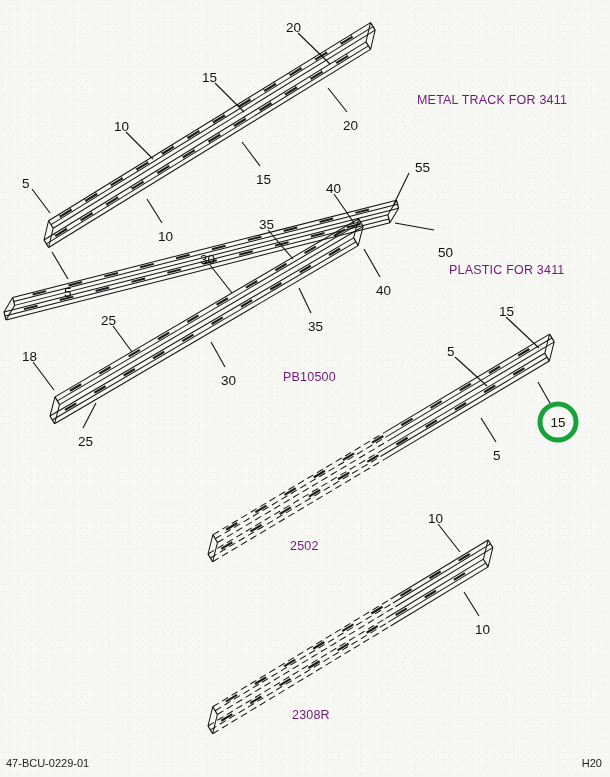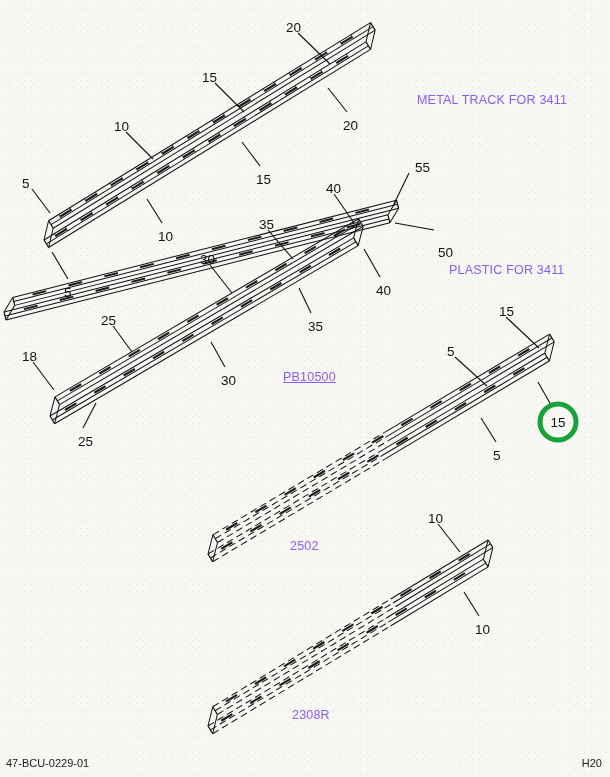--- a/index.html
+++ b/index.html
@@ -36,21 +36,21 @@
   .callout {
     position: absolute;
     font-size: 13.5px;
     color: #111111;
     white-space: nowrap;
     line-height: 1;
   }
   .partname {
     position: absolute;
     font-size: 12.5px;
-    color: #8b5cf6;
+    color: #701a75;
     white-space: nowrap;
     letter-spacing: .2px;
     line-height: 1;
   }
   .footer {
     position: absolute;
     bottom: 8px;
     font-size: 11px;
     color: #222;
     white-space: nowrap;
@@ -350,21 +350,21 @@
 
     <g id="highlight-group">
       <line id="hl-leader" stroke="#111" stroke-width="1.1" x1="551" y1="405" x2="538" y2="382"></line>
       <circle id="hl-ring" fill="none" cx="558" cy="422" r="18" stroke="#18a33a" stroke-width="5"></circle>
     </g>
   </svg>
 
   <div id="partname-layer">
       <div class="partname" style="left: 417px; top: 94px;">METAL TRACK FOR 3411</div>
       <div class="partname" style="left: 433px; top: 264px; margin-left: 16px;">PLASTIC FOR 3411</div>
-      <div class="partname" style="left: 283px; top: 371px; text-decoration: underline;">PB10500</div>
+      <div class="partname" style="left: 283px; top: 371px;">PB10500</div>
       <div class="partname" style="left: 290px; top: 540px;">2502</div>
       <div class="partname" style="left: 292px; top: 709px;">2308R</div>
     </div>
   <div id="callout-layer">
       <div class="callout" style="left: 286px; top: 21px;">20</div>
       <div class="callout" style="left: 202px; top: 71px;">15</div>
       <div class="callout" style="left: 343px; top: 119px;">20</div>
       <div class="callout" style="left: 114px; top: 120px;">10</div>
       <div class="callout" style="left: 256px; top: 173px;">15</div>
       <div class="callout" style="left: 22px; top: 177px;">5</div>

